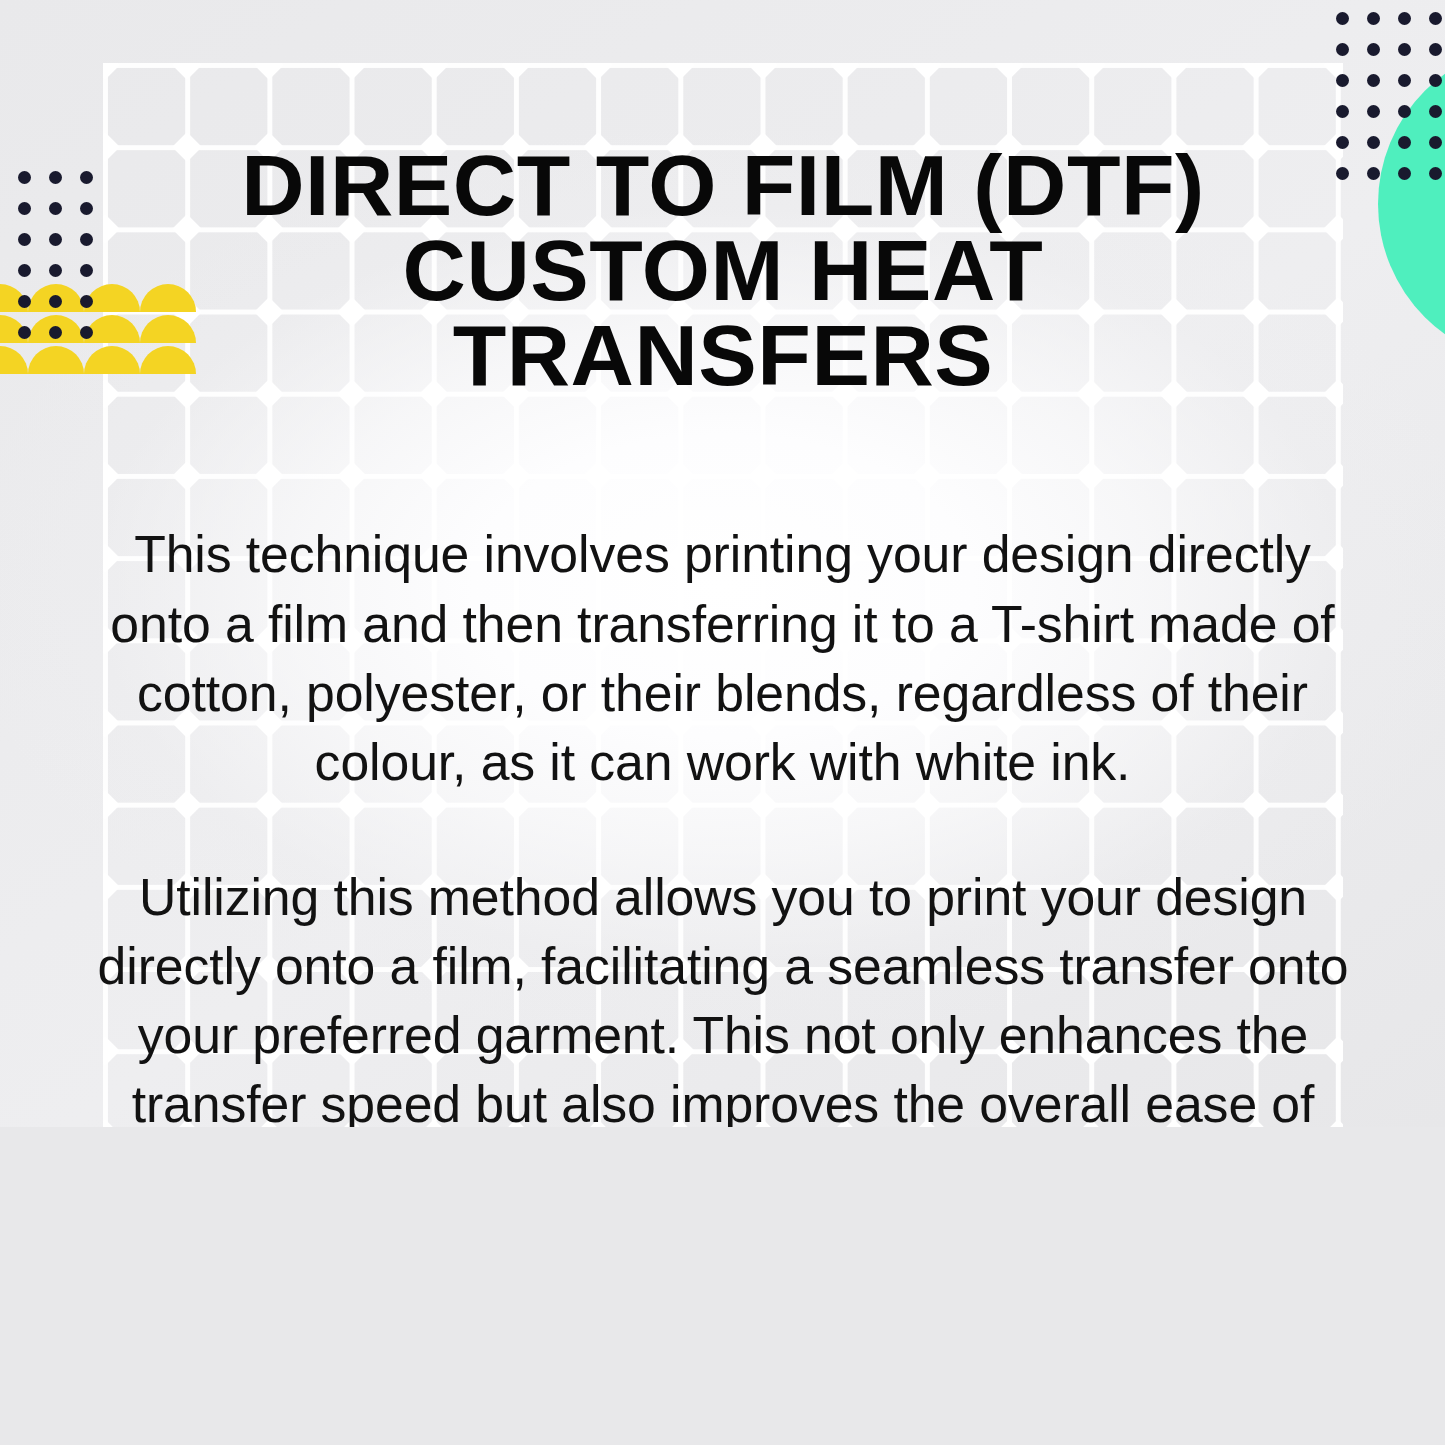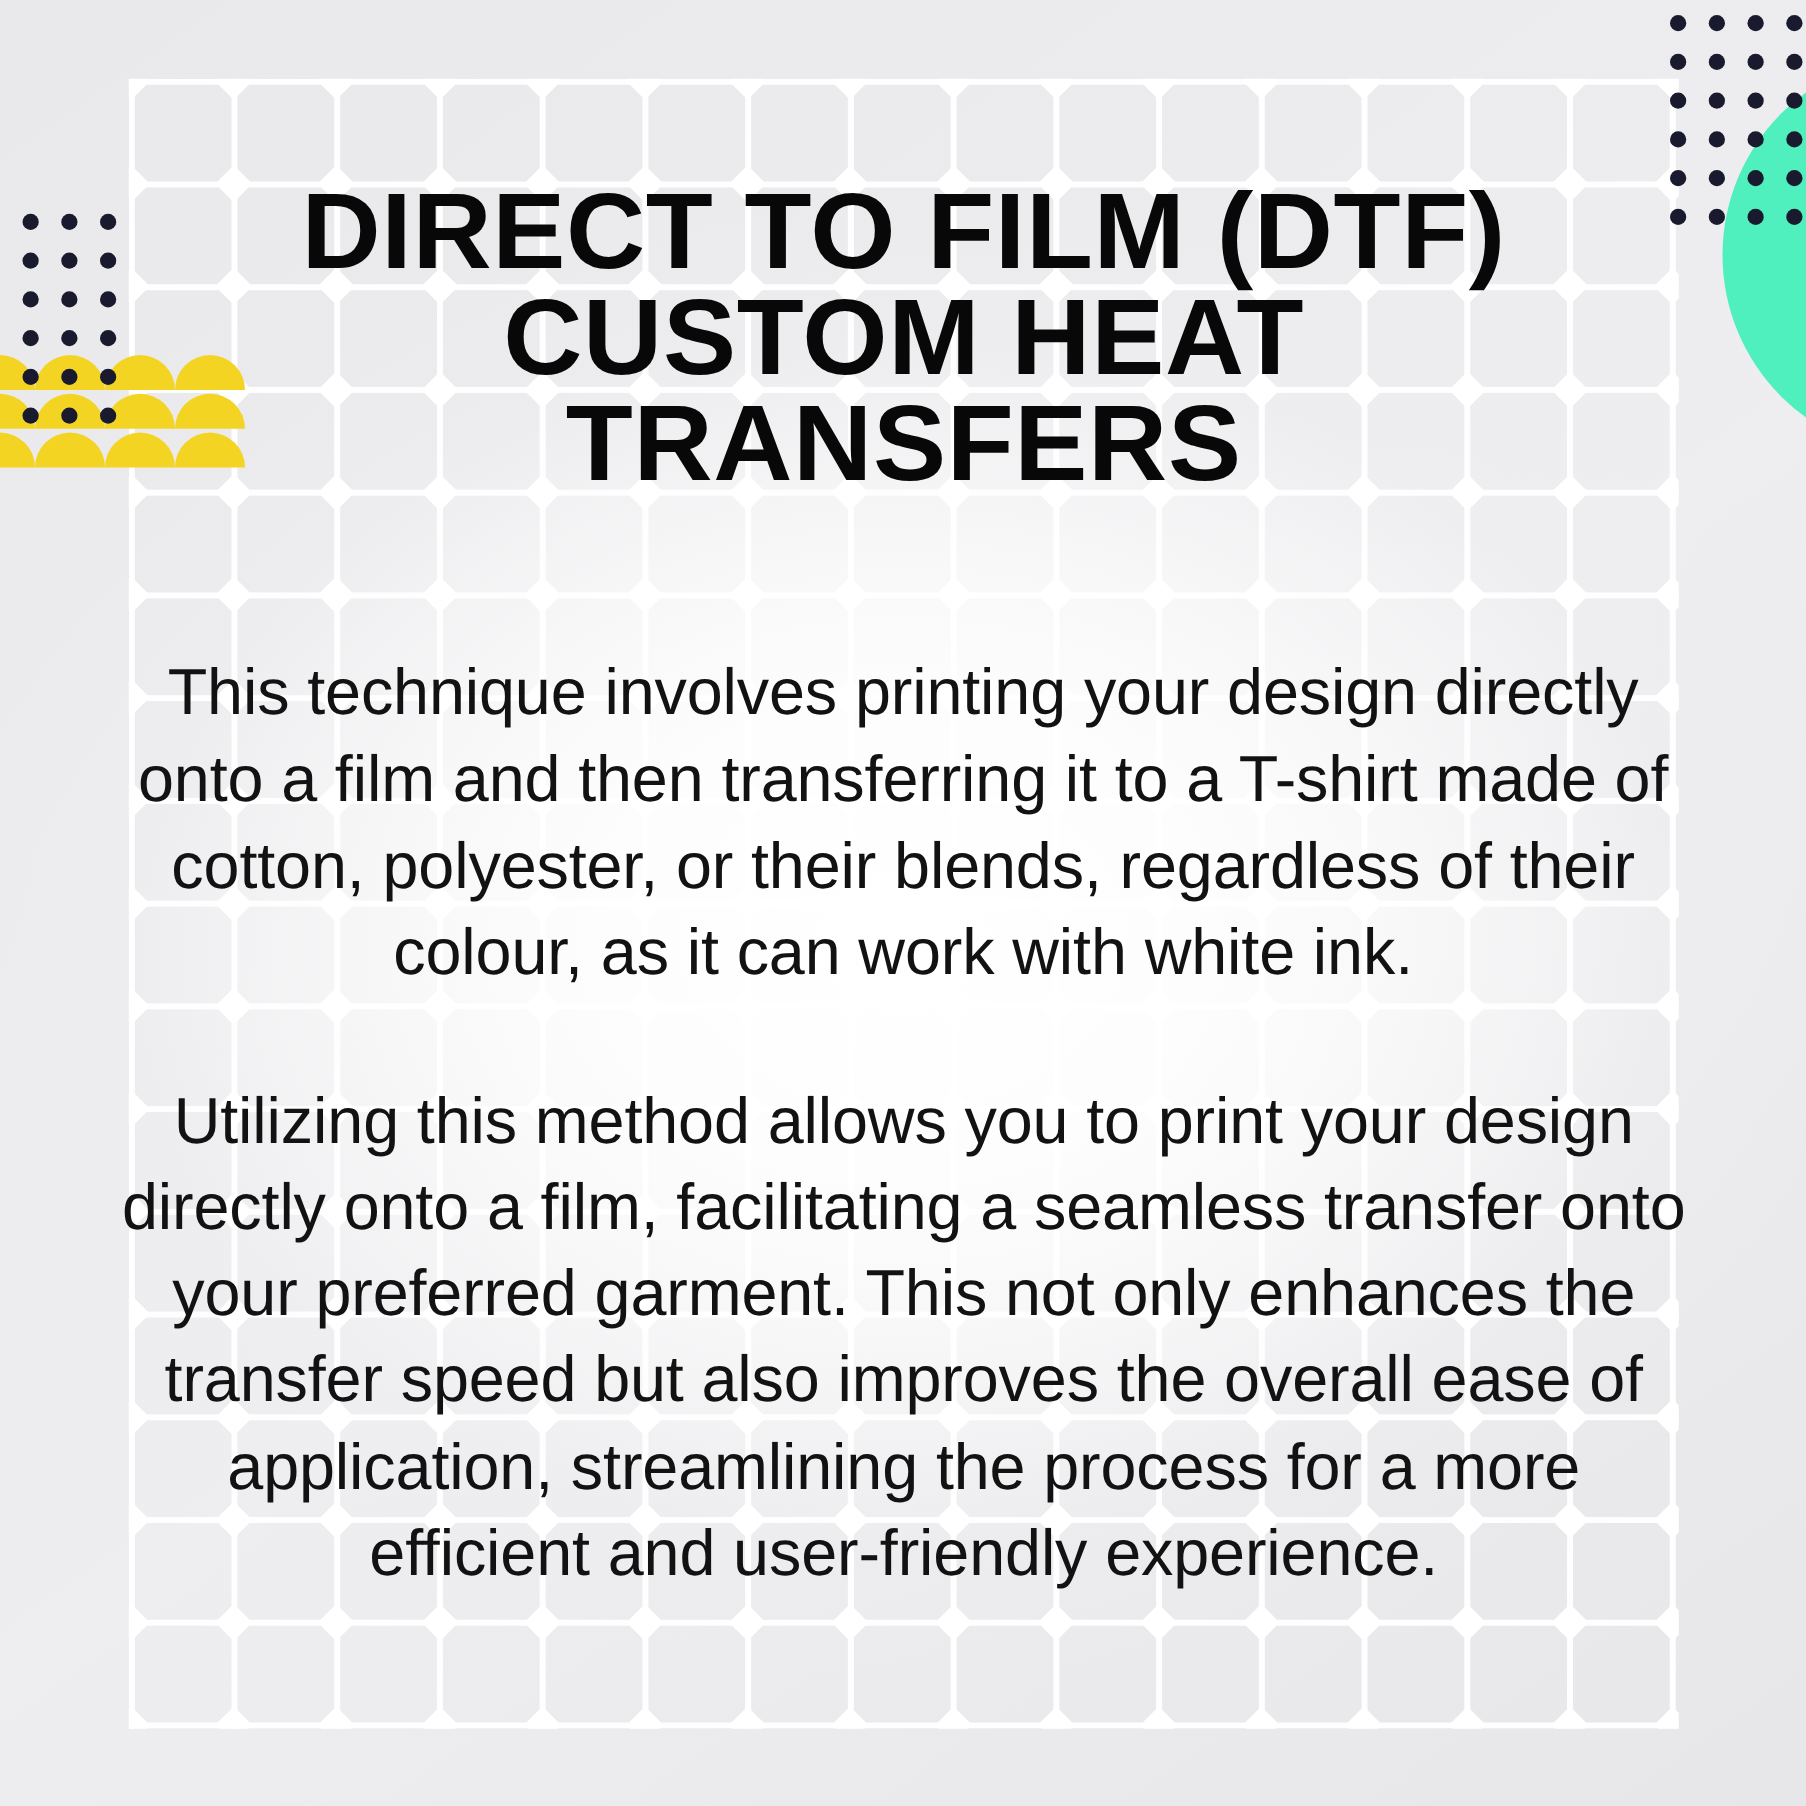--- a/index.html
+++ b/index.html
@@ -5,21 +5,21 @@
 <style>
   html, body {
     margin: 0;
     padding: 0;
     background: #e8e8ea;
   }
 
   .poster {
     position: relative;
     width: 1445px;
-    height: 1445px;
+    height: 1127px;
     overflow: hidden;
     background: #0ea5e9;
     font-family: "Liberation Sans", "DejaVu Sans", sans-serif;
     -webkit-font-smoothing: antialiased;
   }
 
   
   .bg-wash {
     position: absolute;
     inset: 0;

